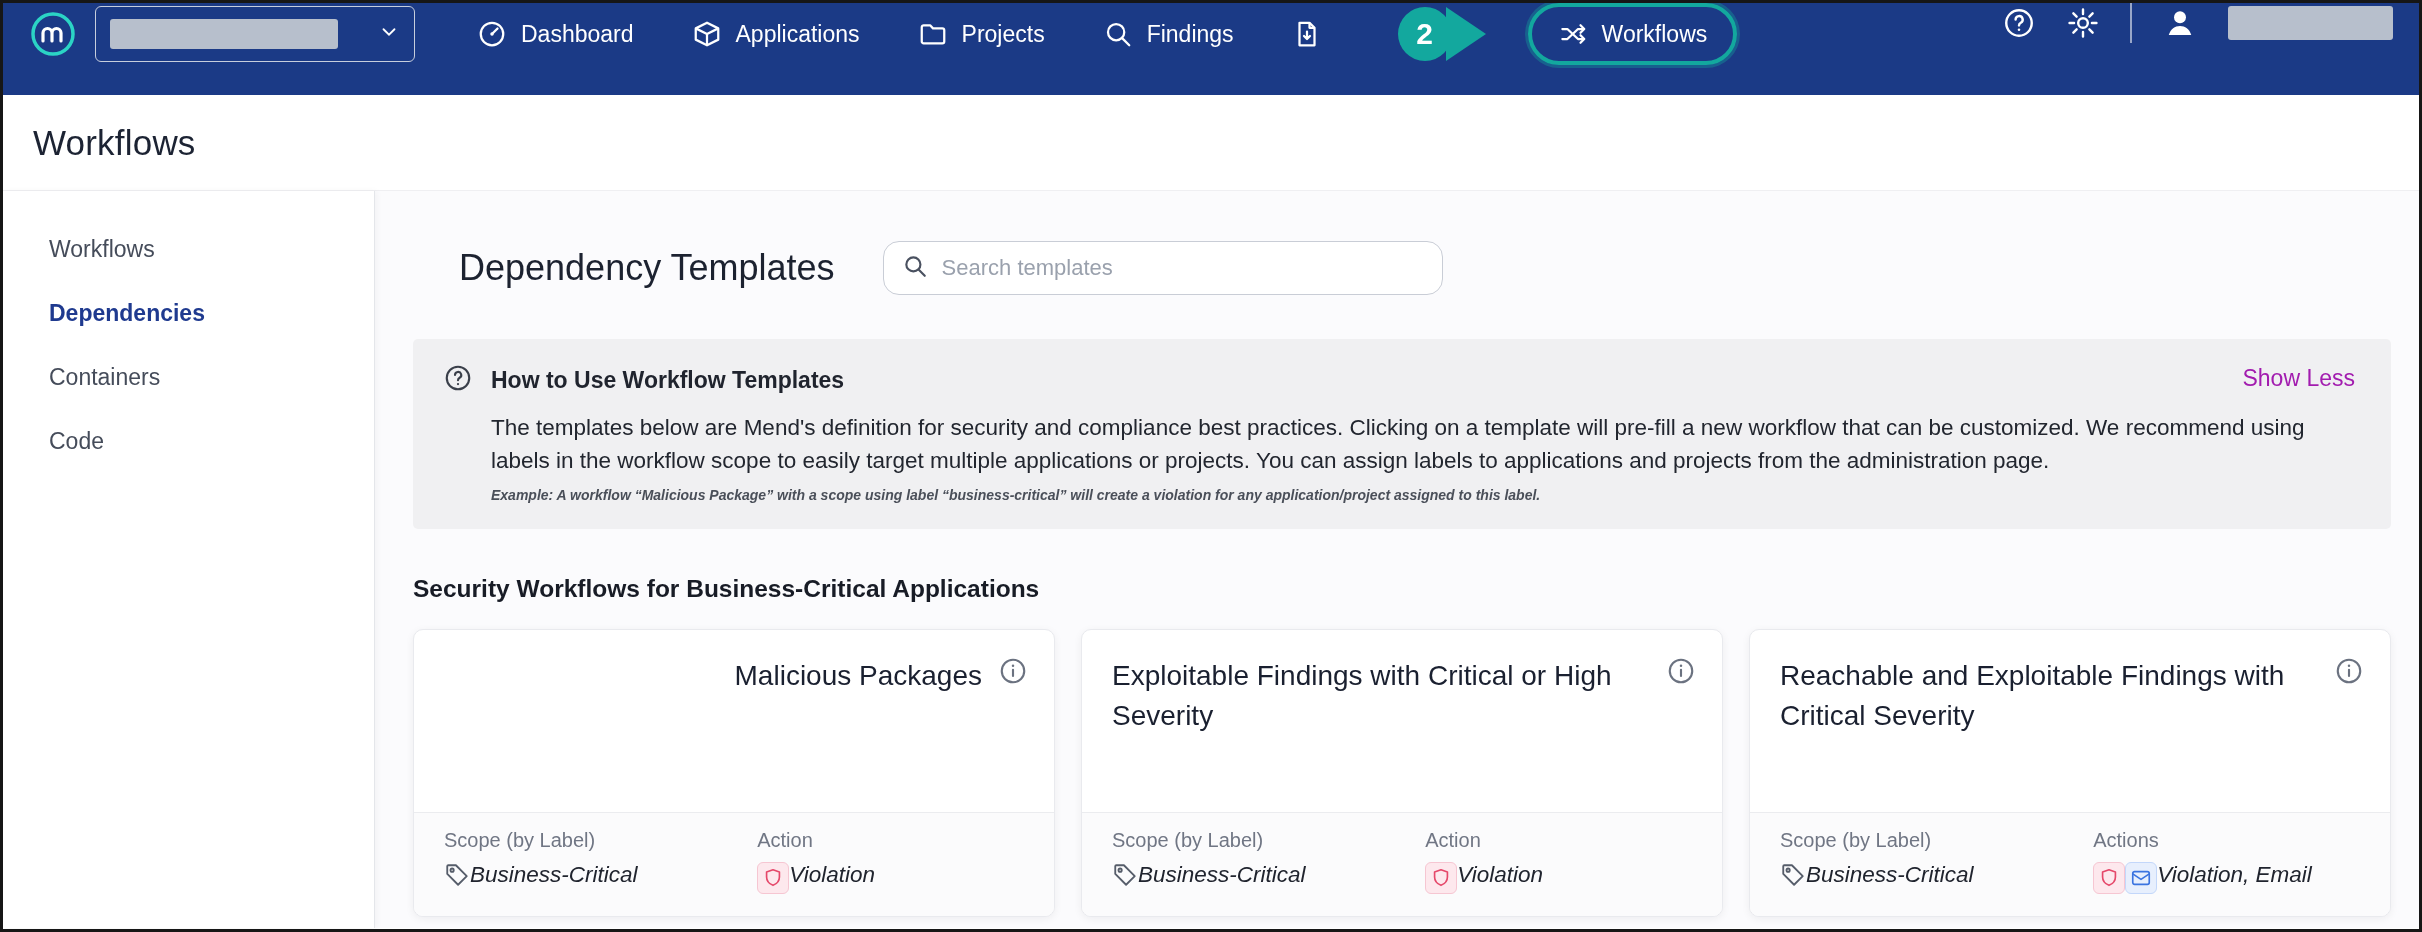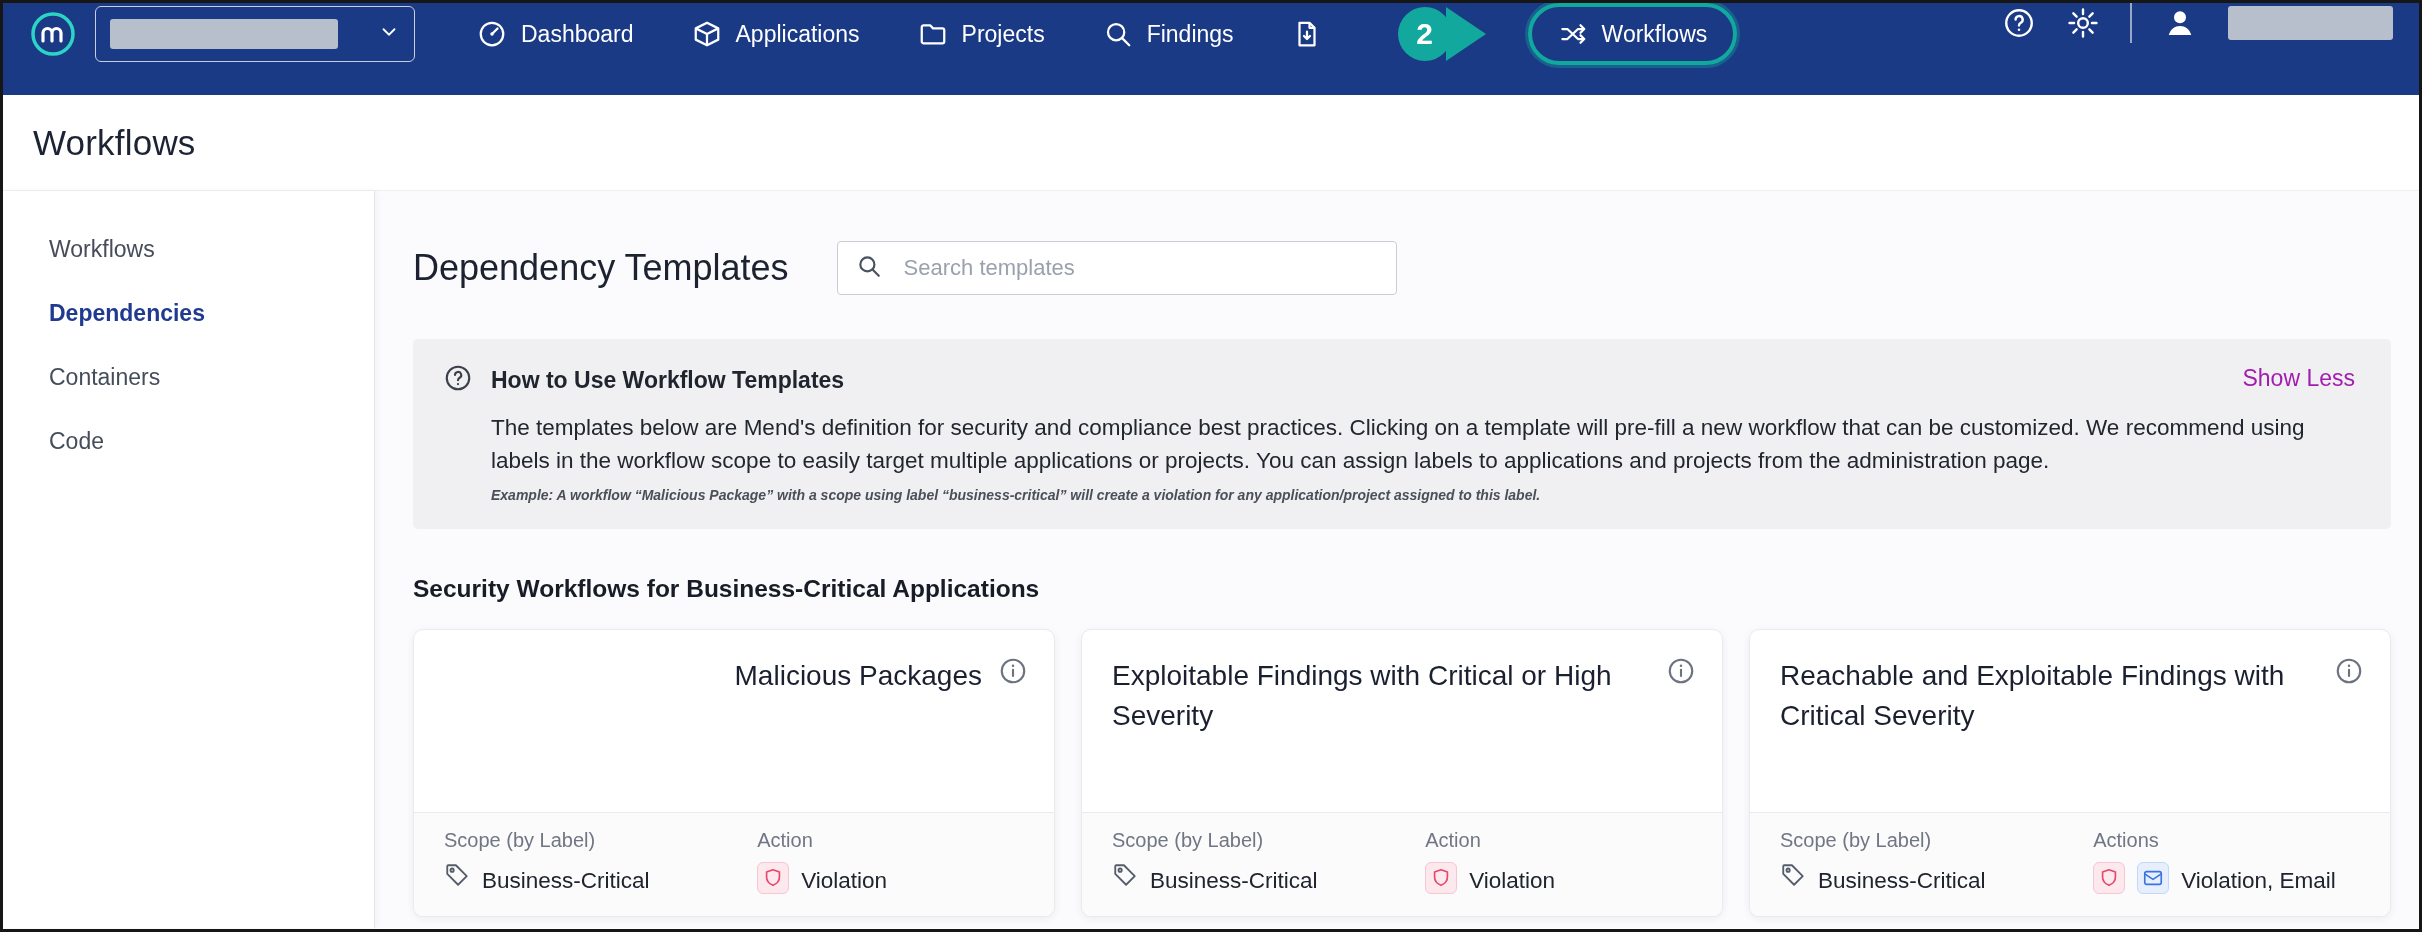--- a/index.html
+++ b/index.html
@@ -80,25 +80,25 @@
   .side-item.selected { font-weight:700; color:#1f3a8f; }
   .gallery-oval {
     position:absolute; left:6px; top:5px; width:236px; height:54px;
     border:4px solid #13a89e; border-radius:999px;
     box-shadow:0 0 0 3px rgba(19,168,158,.3); pointer-events:none;
   }
   .anno-3 { position:absolute; left:246px; top:5px; }
 
   .content { flex:1; background:#fbfbfd; padding:50px 28px 0 38px; overflow:hidden; }
 
-  .head-row { display:flex; align-items:center; gap:48px; margin-bottom:44px; }
+  .head-row { display:flex; align-items:center; gap:48px; margin-bottom:44px;margin-left:46px; }
   .head-row h2 { font-size:36px; font-weight:500; color:#1c2230; }
   .search-box {
     width:560px; height:54px; background:#fff; border:1.5px solid #c9cdd6;
-    border-radius:4px; display:flex; align-items:center; padding:0 18px; gap:22px;
+    border-radius:16px; display:flex; align-items:center; padding:0 18px; gap:14px;
   }
   .search-box svg { width:26px; height:26px; flex:none; }
   .search-box input {
     border:none; outline:none; flex:1; font-size:22px; color:#333;
     font-family:"Liberation Sans", sans-serif; background:transparent;
   }
   .search-box input::placeholder { color:#9aa1ad; }
 
   .info-box {
     background:#f0f0f2; border-radius:5px; padding:24px 30px 26px 30px;
@@ -124,21 +124,21 @@
   }
   .card-top { padding:26px 26px 0 30px; display:flex; justify-content:flex-end; gap:16px; flex:1; }
   .card-title { font-size:28px; font-weight:400; color:#1a2030; line-height:40px; }
   .card-info svg { width:30px; height:30px; }
   .card-footer {
     border-top:1px solid #ebecef; background:#fbfbfc; padding:16px 30px 22px 30px; display:flex;
   }
   .f-col-1 { width:54%; }
   .f-col-2 { flex:1; }
   .f-label { font-size:20px; color:#707684; margin-bottom:10px; }
-  .f-value { display:flex; align-items:flex-end; gap:12px; font-size:22.5px; color:#20242e; }
+  .f-value { display:flex; align-items:flex-start; gap:0; font-size:22.5px; color:#20242e;font-style:italic; }
   .chip {
     width:32px; height:32px; border-radius:6px; display:flex; align-items:center;
     justify-content:center; flex:none;
   }
   .chip svg { width:22px; height:22px; }
   .chip-violation { background:#fde8ed; border:1px solid #f6c6d2; }
   .chip-email { background:#e7effd; border:1px solid #c3d7fa; }
   .tag-icon svg { width:26px; height:26px; }
 </style>
 </head>

